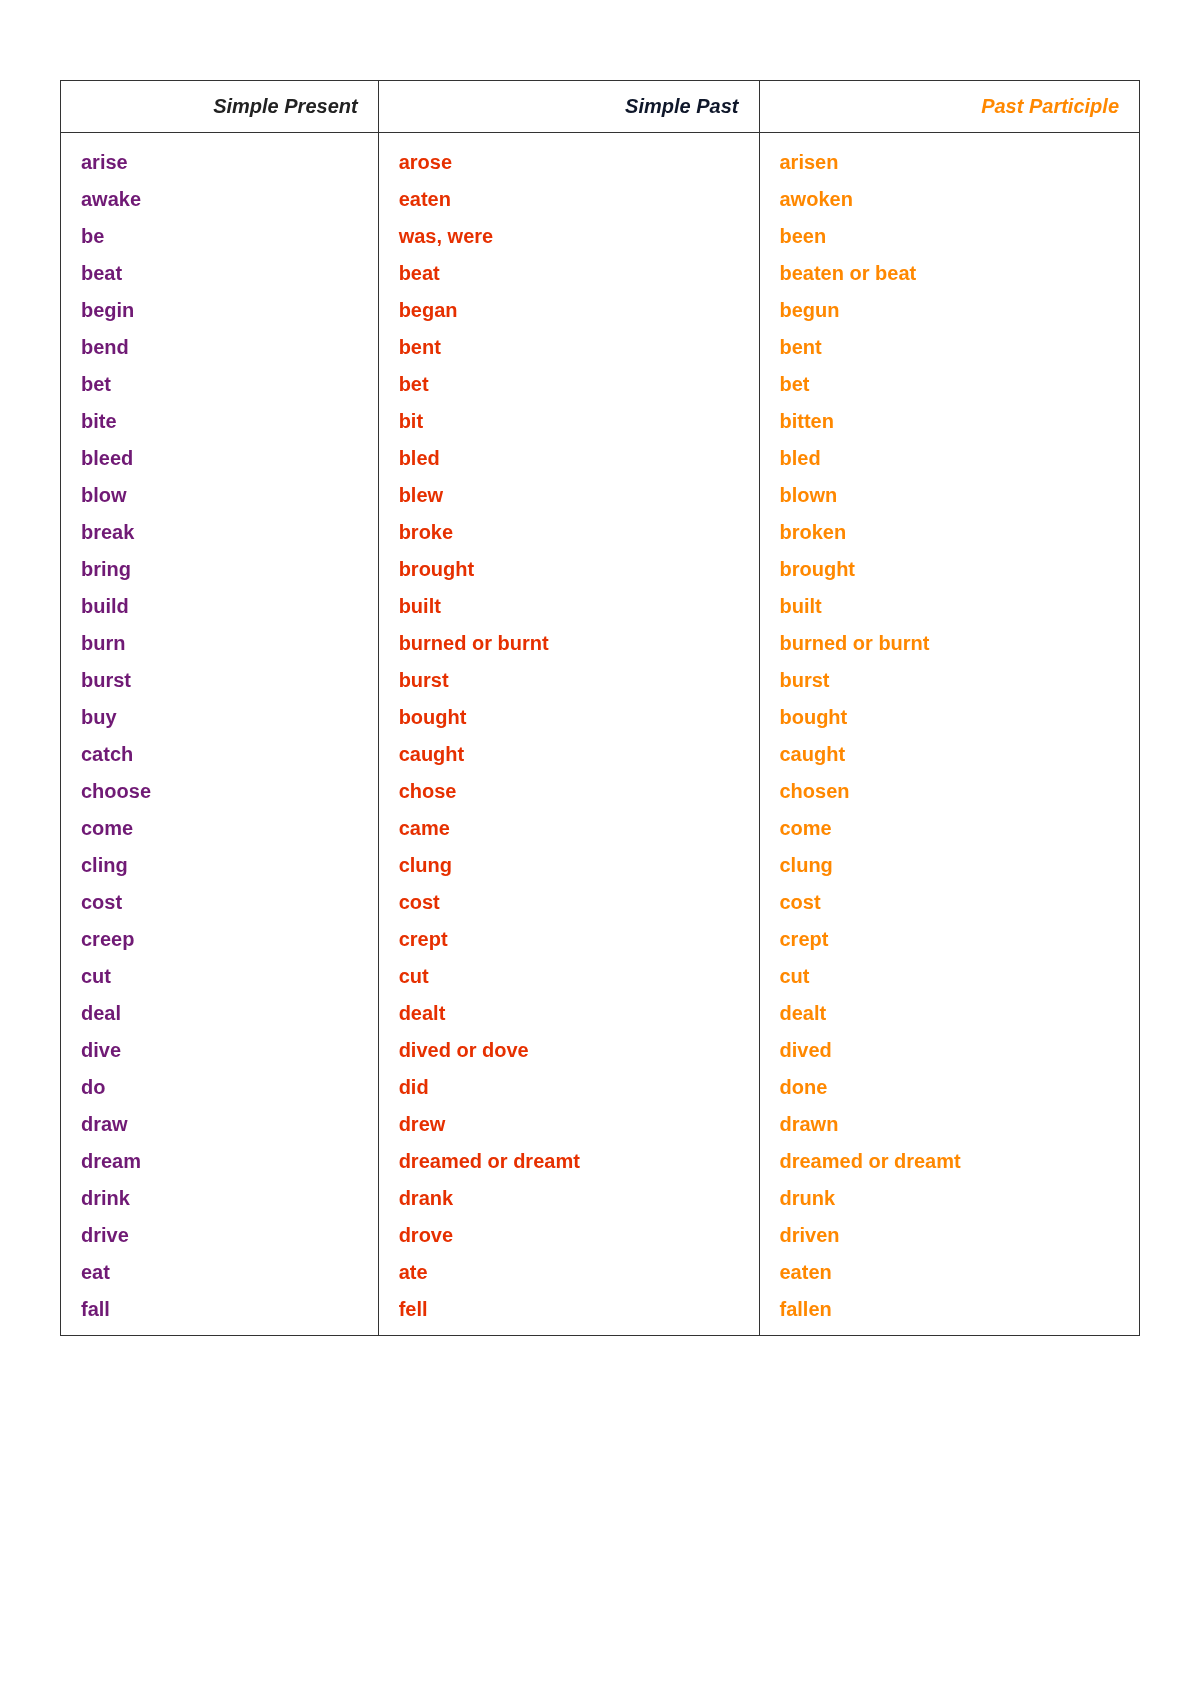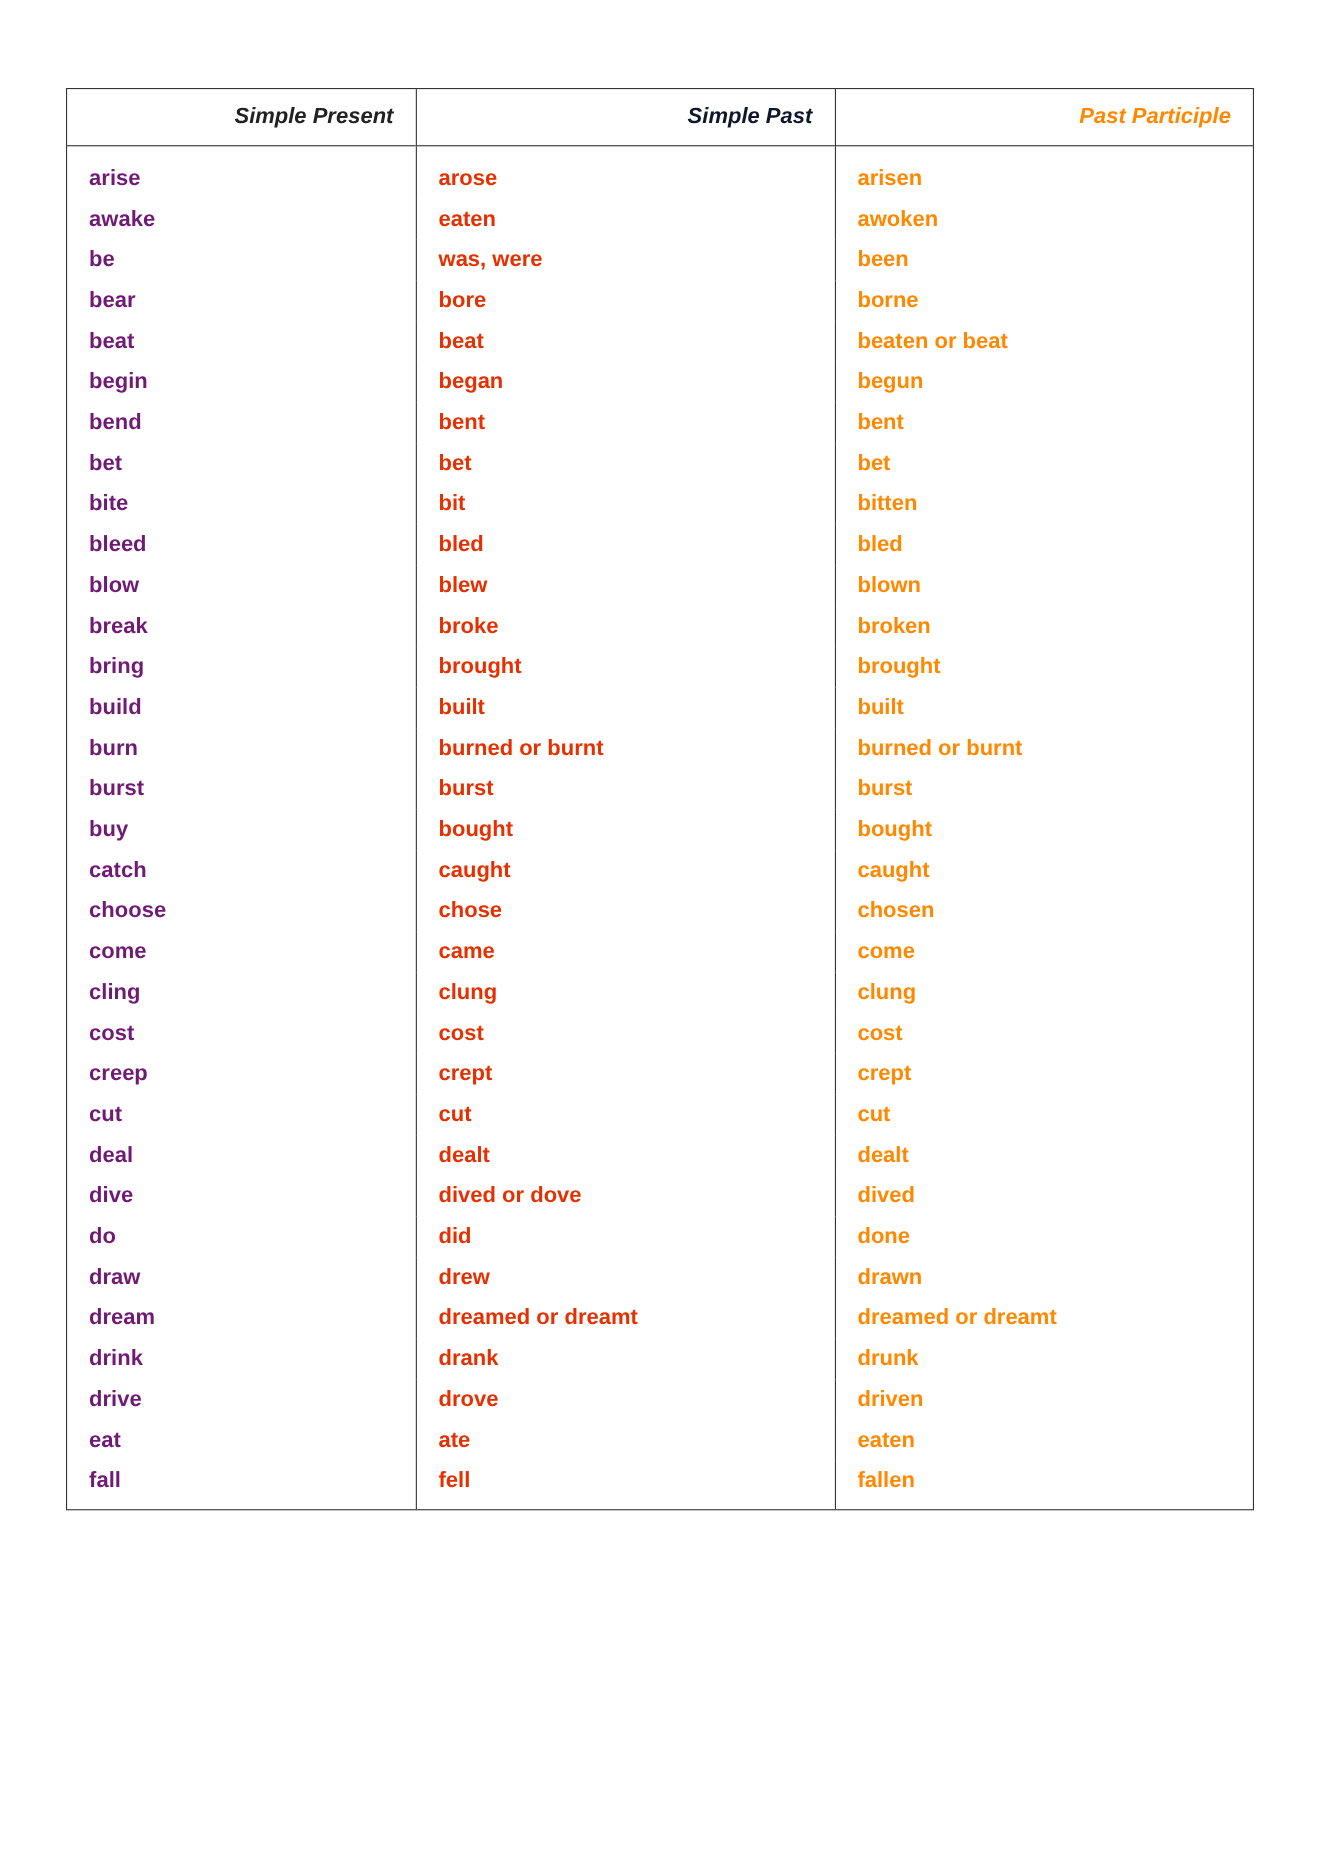--- a/index.html
+++ b/index.html
@@ -70,25 +70,20 @@
           <td class="col-present">awake</td>
           <td class="col-past">eaten</td>
           <td class="col-participle">awoken</td>
         </tr>
         <tr>
           <td class="col-present">be</td>
           <td class="col-past">was, were</td>
           <td class="col-participle">been</td>
         </tr>
         <tr>
-          <td class="col-present">bear</td>
-          <td class="col-past">bore</td>
-          <td class="col-participle">borne</td>
-        </tr>
-        <tr>
           <td class="col-present">beat</td>
           <td class="col-past">beat</td>
           <td class="col-participle">beaten or beat</td>
         </tr>
         <tr>
           <td class="col-present">begin</td>
           <td class="col-past">began</td>
           <td class="col-participle">begun</td>
         </tr>
         <tr>

